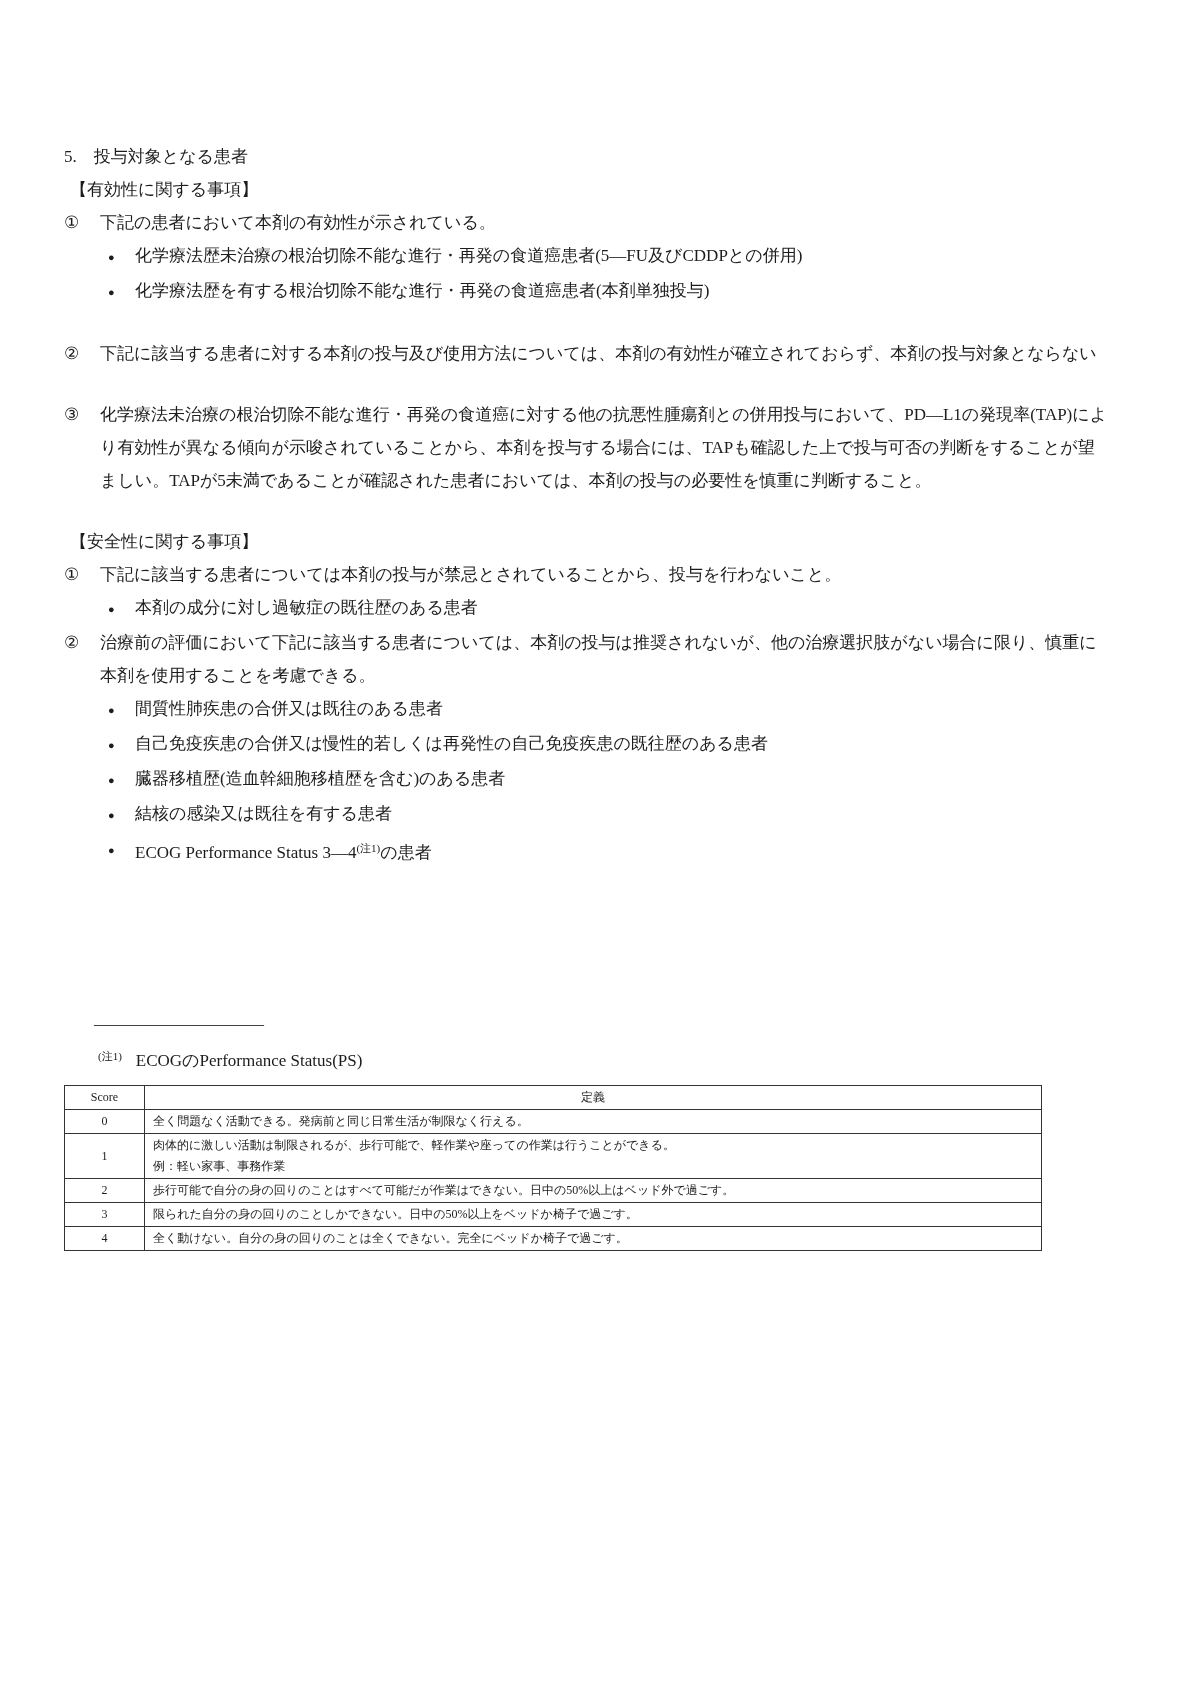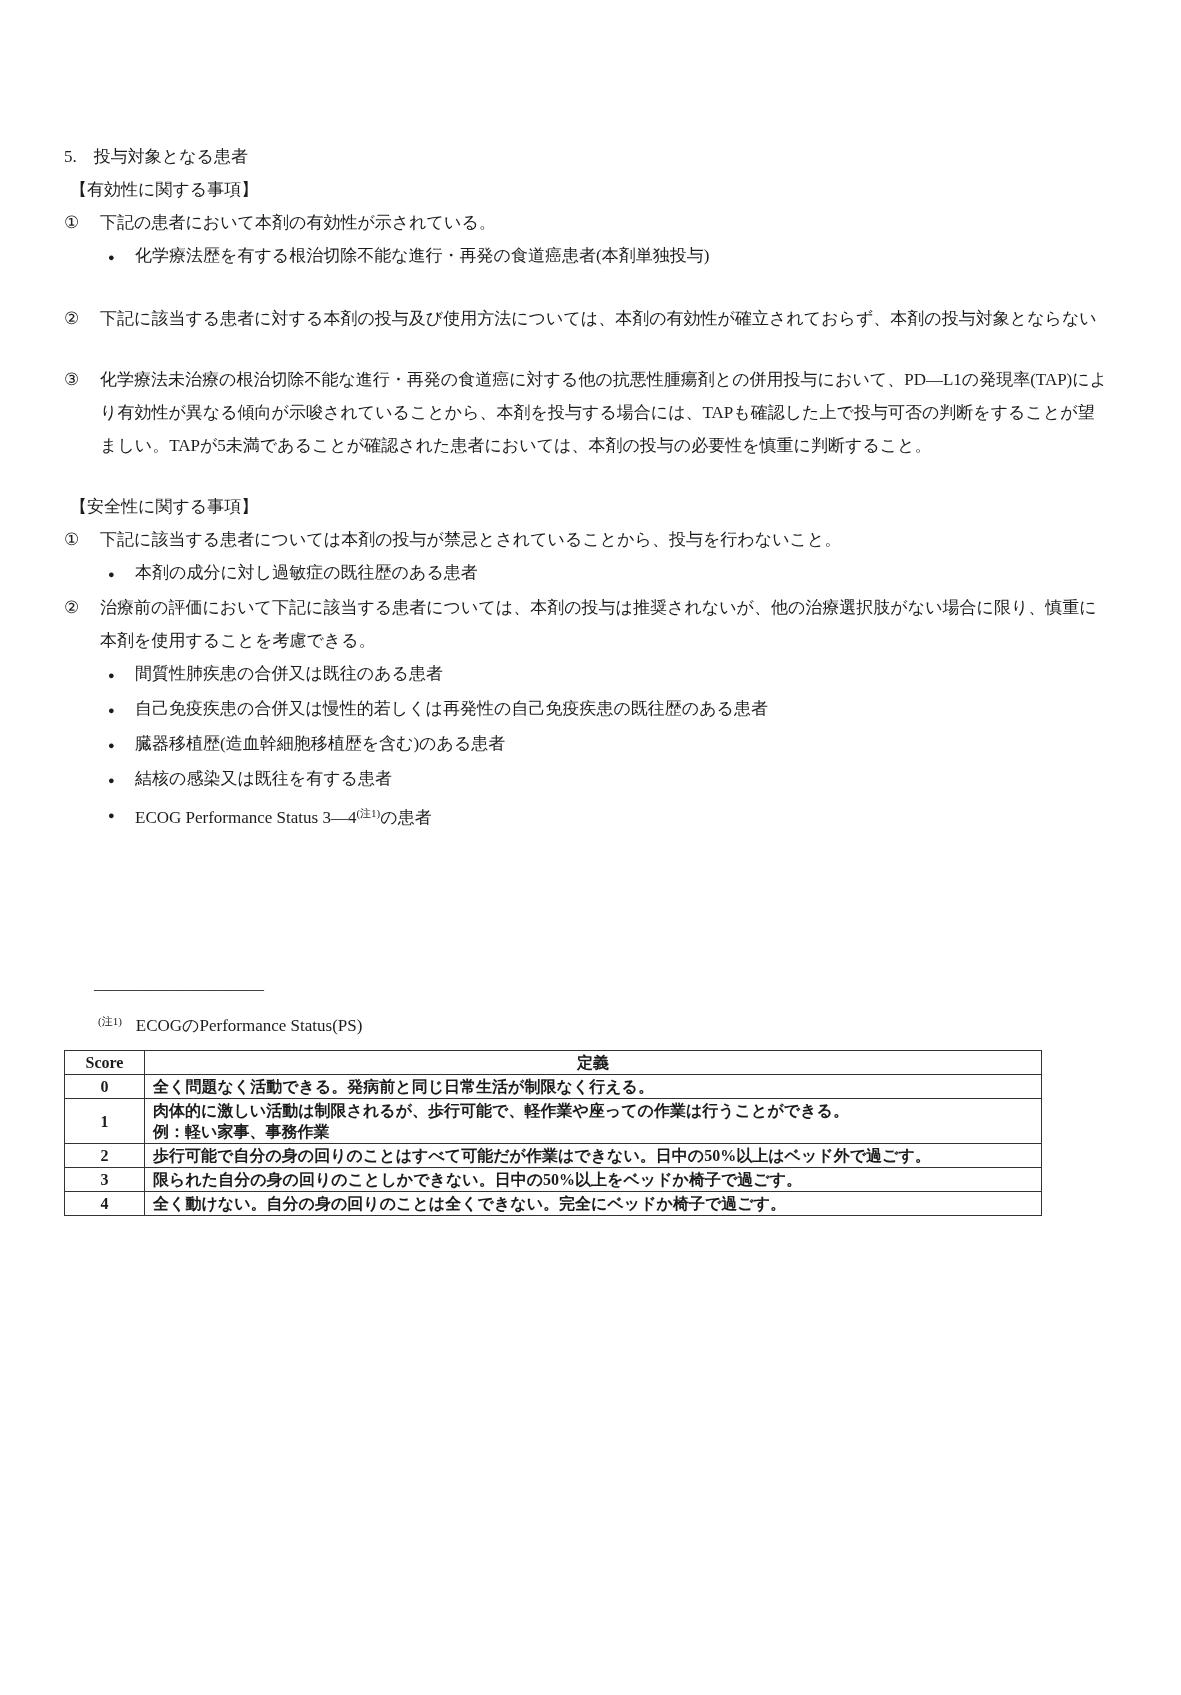--- a/index.html
+++ b/index.html
@@ -41,42 +41,46 @@
   .footnote-line .fn-text { margin-left: 14px; }
 
   table.ps-table {
     border-collapse: collapse;
     width: 978px;
     margin-top: 8px;
     table-layout: fixed;
   }
   table.ps-table th, table.ps-table td {
     border: 1px solid #333;
-    font-size: 16px;
+    font-size: 12px;
     line-height: 21px;
     padding: 1px 8px;
-    font-weight: bold;
+    font-weight: normal;
     vertical-align: middle;
   }
   table.ps-table .score-col { width: 80px; text-align: center; padding: 1px 2px; }
   table.ps-table th.def-col { text-align: center; }
   table.ps-table td.def { white-space: pre-line; }
 </style>
 </head>
 <body>
 
 <div class="page">
 
   <div class="line heading">5.　投与対象となる患者</div>
 
   <div class="line section-title">【有効性に関する事項】</div>
 
   <div class="num-item line">
     <span class="marker">①</span>
     <span class="text">下記の患者において本剤の有効性が示されている。</span>
+  </div>
+  <div class="bullet-row line">
+    <span class="dot"></span>
+    <span class="text">化学療法歴未治療の根治切除不能な進行・再発の食道癌患者(5—FU及びCDDPとの併用)</span>
   </div>
   <div class="bullet-row line">
     <span class="dot"></span>
     <span class="text">化学療法歴を有する根治切除不能な進行・再発の食道癌患者(本剤単独投与)</span>
   </div>
 
   <div class="num-item line mt-blank">
     <span class="marker">②</span>
     <span class="text">下記に該当する患者に対する本剤の投与及び使用方法については、本剤の有効性が確立されておらず、本剤の投与対象とならない</span>
   </div>

